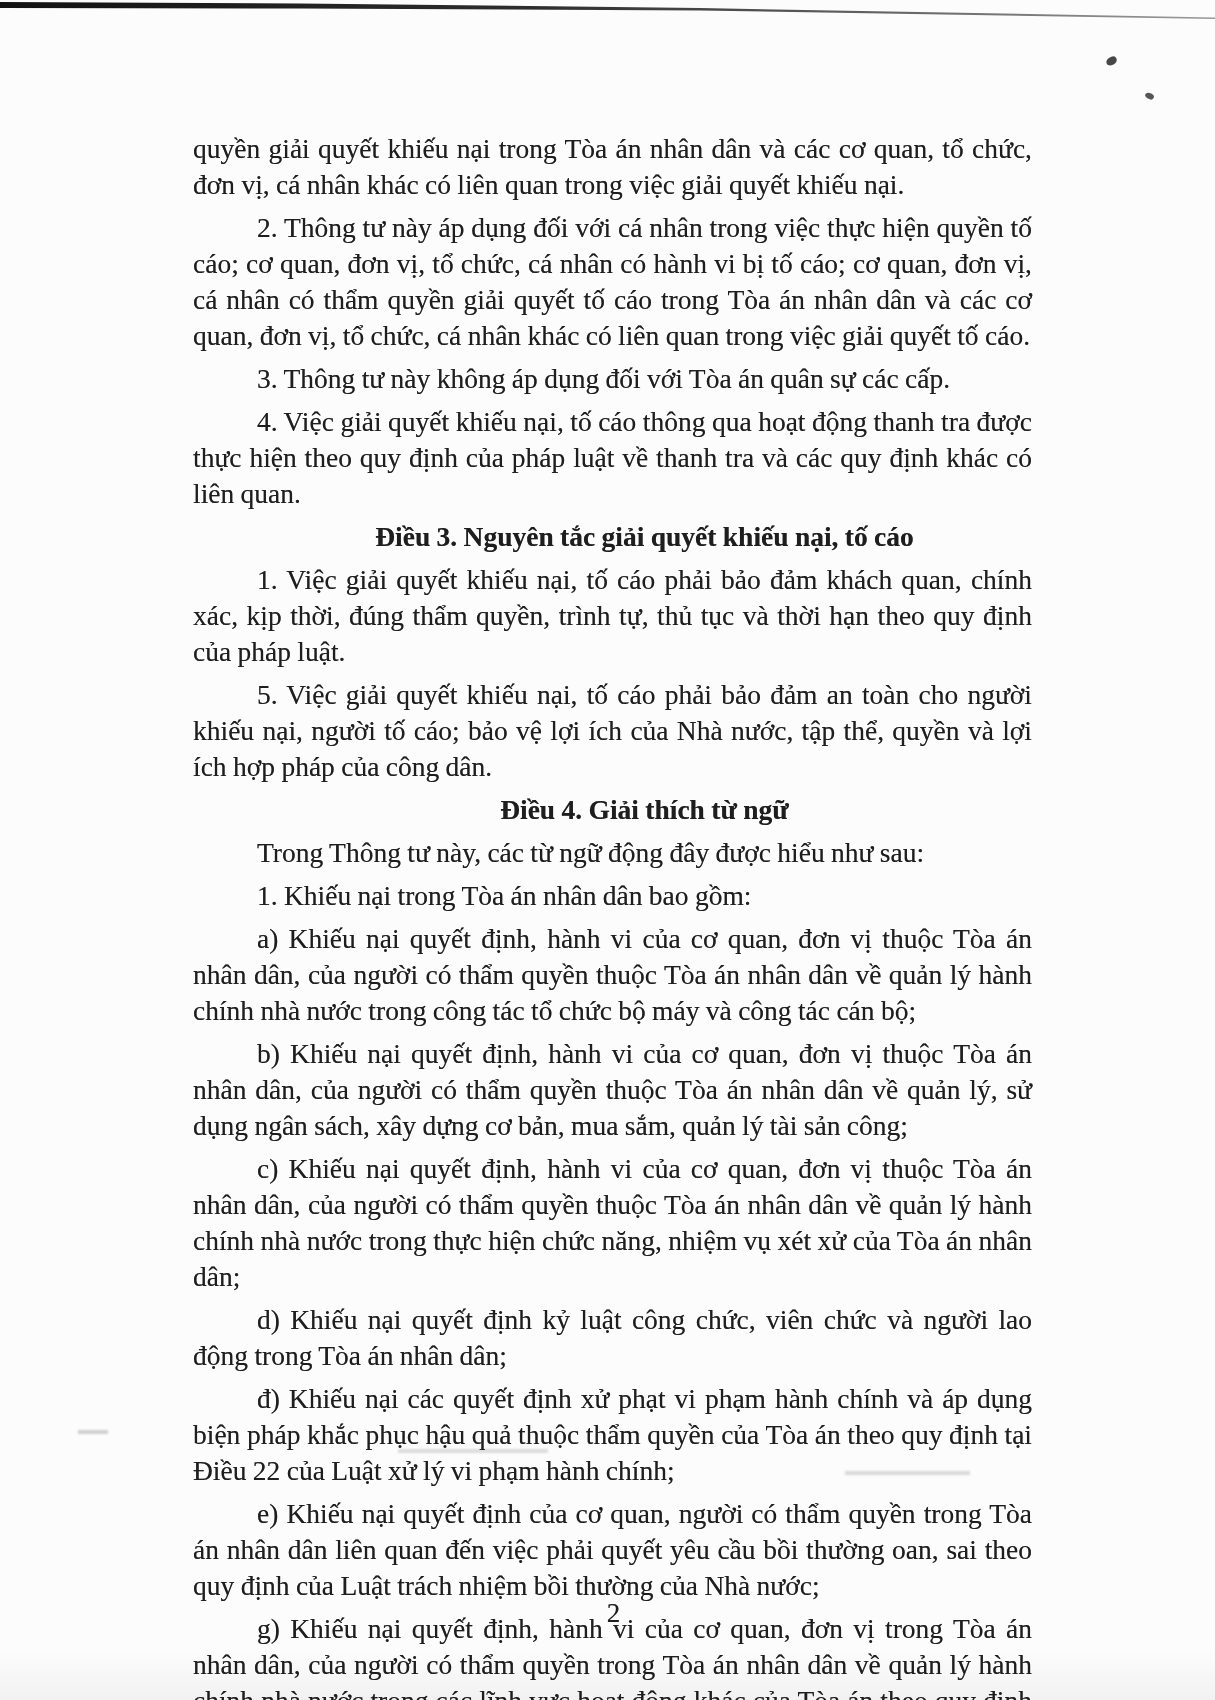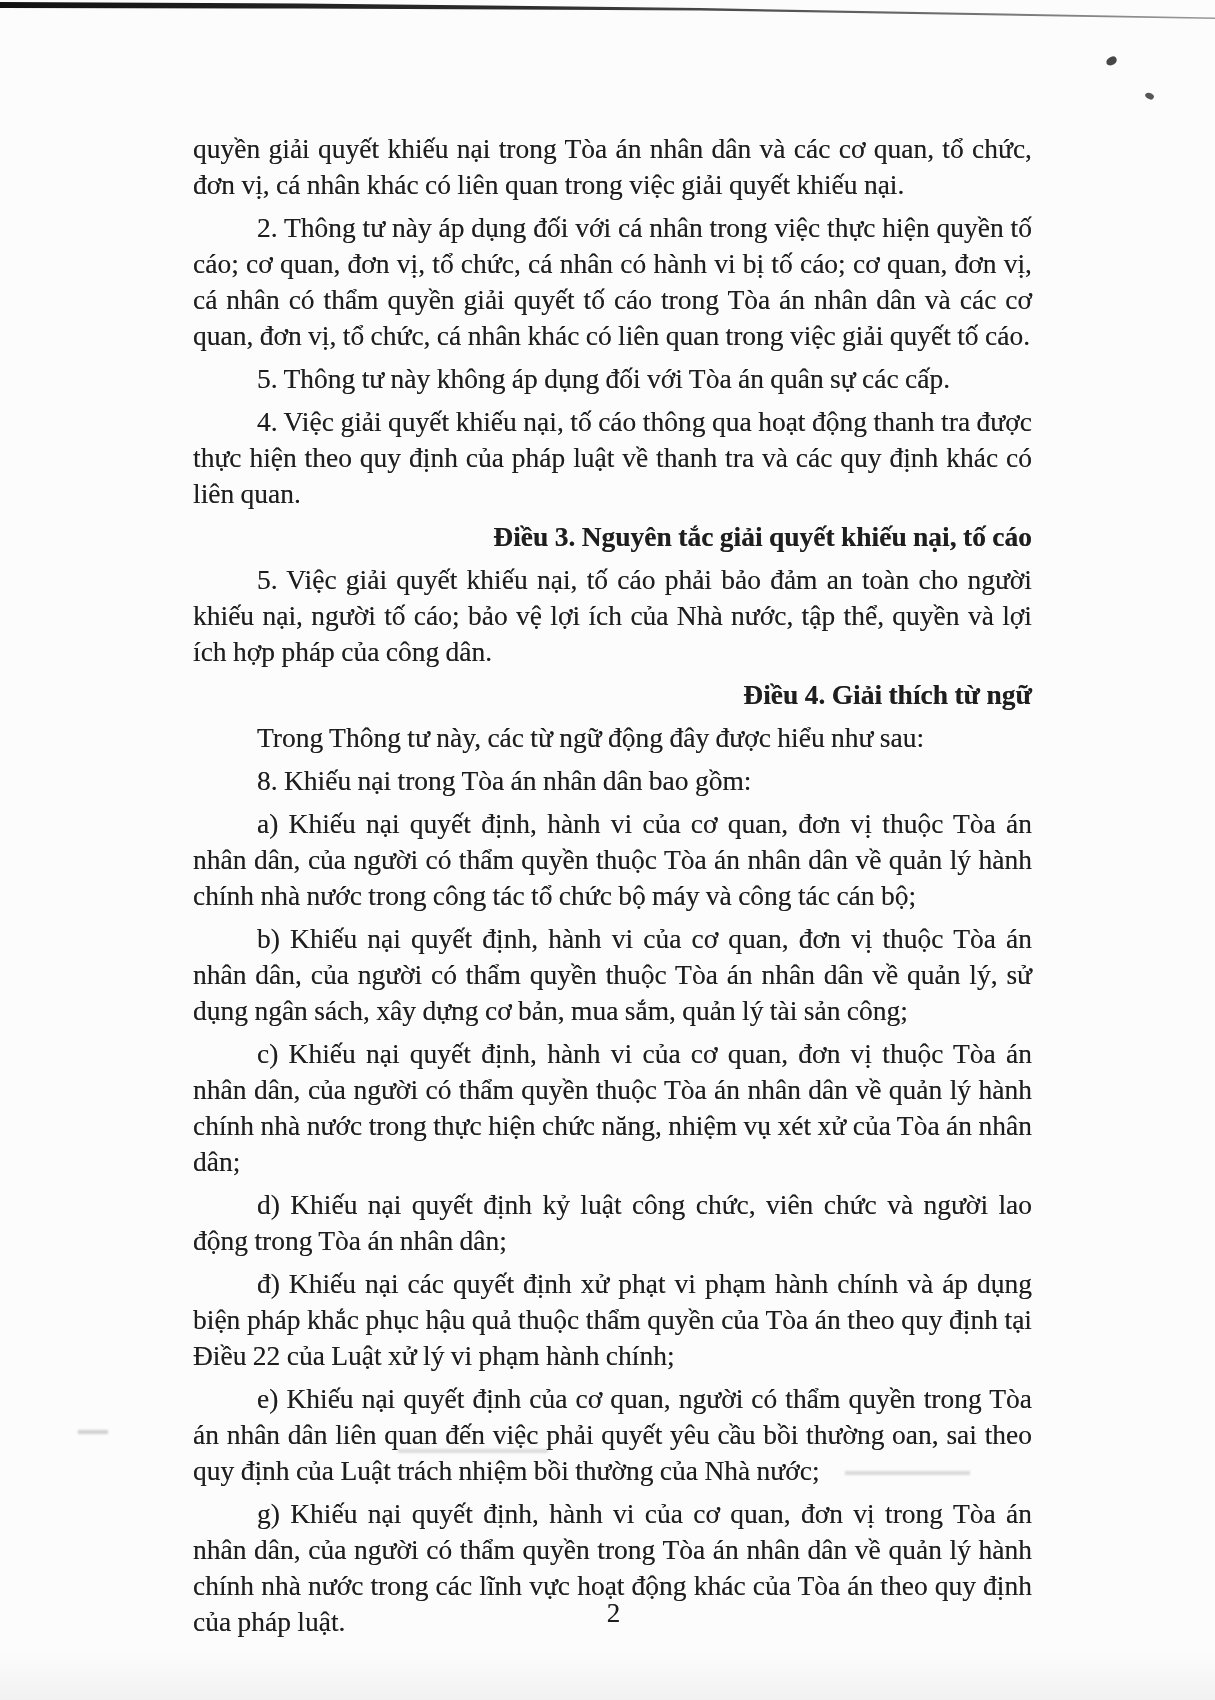--- a/index.html
+++ b/index.html
@@ -37,21 +37,21 @@
     line-height:36px;
     text-shadow:0 0 .6px rgba(25,25,25,.55);
   }
   .para{
     margin:0 0 7px 0;
     text-align:justify;
     text-indent:64px;
     word-spacing:-0.5px;
   }
   .para.continuation{text-indent:0;}
-  .para.heading{font-weight:bold;text-align:right;}
+  .para.heading{font-weight:bold;text-align:center;}
   .page-number{
     position:absolute;
     left:0;top:1598px;width:100%;
     text-align:center;
     font-size:27px;
     text-shadow:0 0 .6px rgba(25,25,25,.5);
   }
   .bottom-shade{
     position:absolute;left:0;bottom:0;width:100%;height:48px;
     background:linear-gradient(to bottom,rgba(0,0,0,0),rgba(0,0,0,0.045));
@@ -77,27 +77,28 @@
   <div class="speck s1"></div>
   <div class="speck s2"></div>
 
   <div class="streak st1"></div>
   <div class="streak st2"></div>
   <div class="streak st3"></div>
 
   <main class="content" id="doc-content">
       <p class="para continuation">quyền giải quyết khiếu nại trong Tòa án nhân dân và các cơ quan, tổ chức, đơn vị, cá nhân khác có liên quan trong việc giải quyết khiếu nại.</p>
       <p class="para body">2. Thông tư này áp dụng đối với cá nhân trong việc thực hiện quyền tố cáo; cơ quan, đơn vị, tổ chức, cá nhân có hành vi bị tố cáo; cơ quan, đơn vị, cá nhân có thẩm quyền giải quyết tố cáo trong Tòa án nhân dân và các cơ quan, đơn vị, tổ chức, cá nhân khác có liên quan trong việc giải quyết tố cáo.</p>
-      <p class="para body">5. Thông tư này không áp dụng đối với Tòa án quân sự các cấp.</p>
+      <p class="para body">3. Thông tư này không áp dụng đối với Tòa án quân sự các cấp.</p>
       <p class="para body">4. Việc giải quyết khiếu nại, tố cáo thông qua hoạt động thanh tra được thực hiện theo quy định của pháp luật về thanh tra và các quy định khác có liên quan.</p>
       <p class="para heading">Điều 3. Nguyên tắc giải quyết khiếu nại, tố cáo</p>
+      <p class="para body">1. Việc giải quyết khiếu nại, tố cáo phải bảo đảm khách quan, chính xác, kịp thời, đúng thẩm quyền, trình tự, thủ tục và thời hạn theo quy định của pháp luật.</p>
       <p class="para body">5. Việc giải quyết khiếu nại, tố cáo phải bảo đảm an toàn cho người khiếu nại, người tố cáo; bảo vệ lợi ích của Nhà nước, tập thể, quyền và lợi ích hợp pháp của công dân.</p>
       <p class="para heading">Điều 4. Giải thích từ ngữ</p>
       <p class="para body">Trong Thông tư này, các từ ngữ động đây được hiểu như sau:</p>
-      <p class="para body">8. Khiếu nại trong Tòa án nhân dân bao gồm:</p>
+      <p class="para body">1. Khiếu nại trong Tòa án nhân dân bao gồm:</p>
       <p class="para body">a) Khiếu nại quyết định, hành vi của cơ quan, đơn vị thuộc Tòa án nhân dân, của người có thẩm quyền thuộc Tòa án nhân dân về quản lý hành chính nhà nước trong công tác tổ chức bộ máy và công tác cán bộ;</p>
       <p class="para body">b) Khiếu nại quyết định, hành vi của cơ quan, đơn vị thuộc Tòa án nhân dân, của người có thẩm quyền thuộc Tòa án nhân dân về quản lý, sử dụng ngân sách, xây dựng cơ bản, mua sắm, quản lý tài sản công;</p>
       <p class="para body">c) Khiếu nại quyết định, hành vi của cơ quan, đơn vị thuộc Tòa án nhân dân, của người có thẩm quyền thuộc Tòa án nhân dân về quản lý hành chính nhà nước trong thực hiện chức năng, nhiệm vụ xét xử của Tòa án nhân dân;</p>
       <p class="para body">d) Khiếu nại quyết định kỷ luật công chức, viên chức và người lao động trong Tòa án nhân dân;</p>
       <p class="para body">đ) Khiếu nại các quyết định xử phạt vi phạm hành chính và áp dụng biện pháp khắc phục hậu quả thuộc thẩm quyền của Tòa án theo quy định tại Điều 22 của Luật xử lý vi phạm hành chính;</p>
       <p class="para body">e) Khiếu nại quyết định của cơ quan, người có thẩm quyền trong Tòa án nhân dân liên quan đến việc phải quyết yêu cầu bồi thường oan, sai theo quy định của Luật trách nhiệm bồi thường của Nhà nước;</p>
       <p class="para body">g) Khiếu nại quyết định, hành vi của cơ quan, đơn vị trong Tòa án nhân dân, của người có thẩm quyền trong Tòa án nhân dân về quản lý hành chính nhà nước trong các lĩnh vực hoạt động khác của Tòa án theo quy định của pháp luật.</p>
     </main>
 
   <div class="page-number">2</div>

